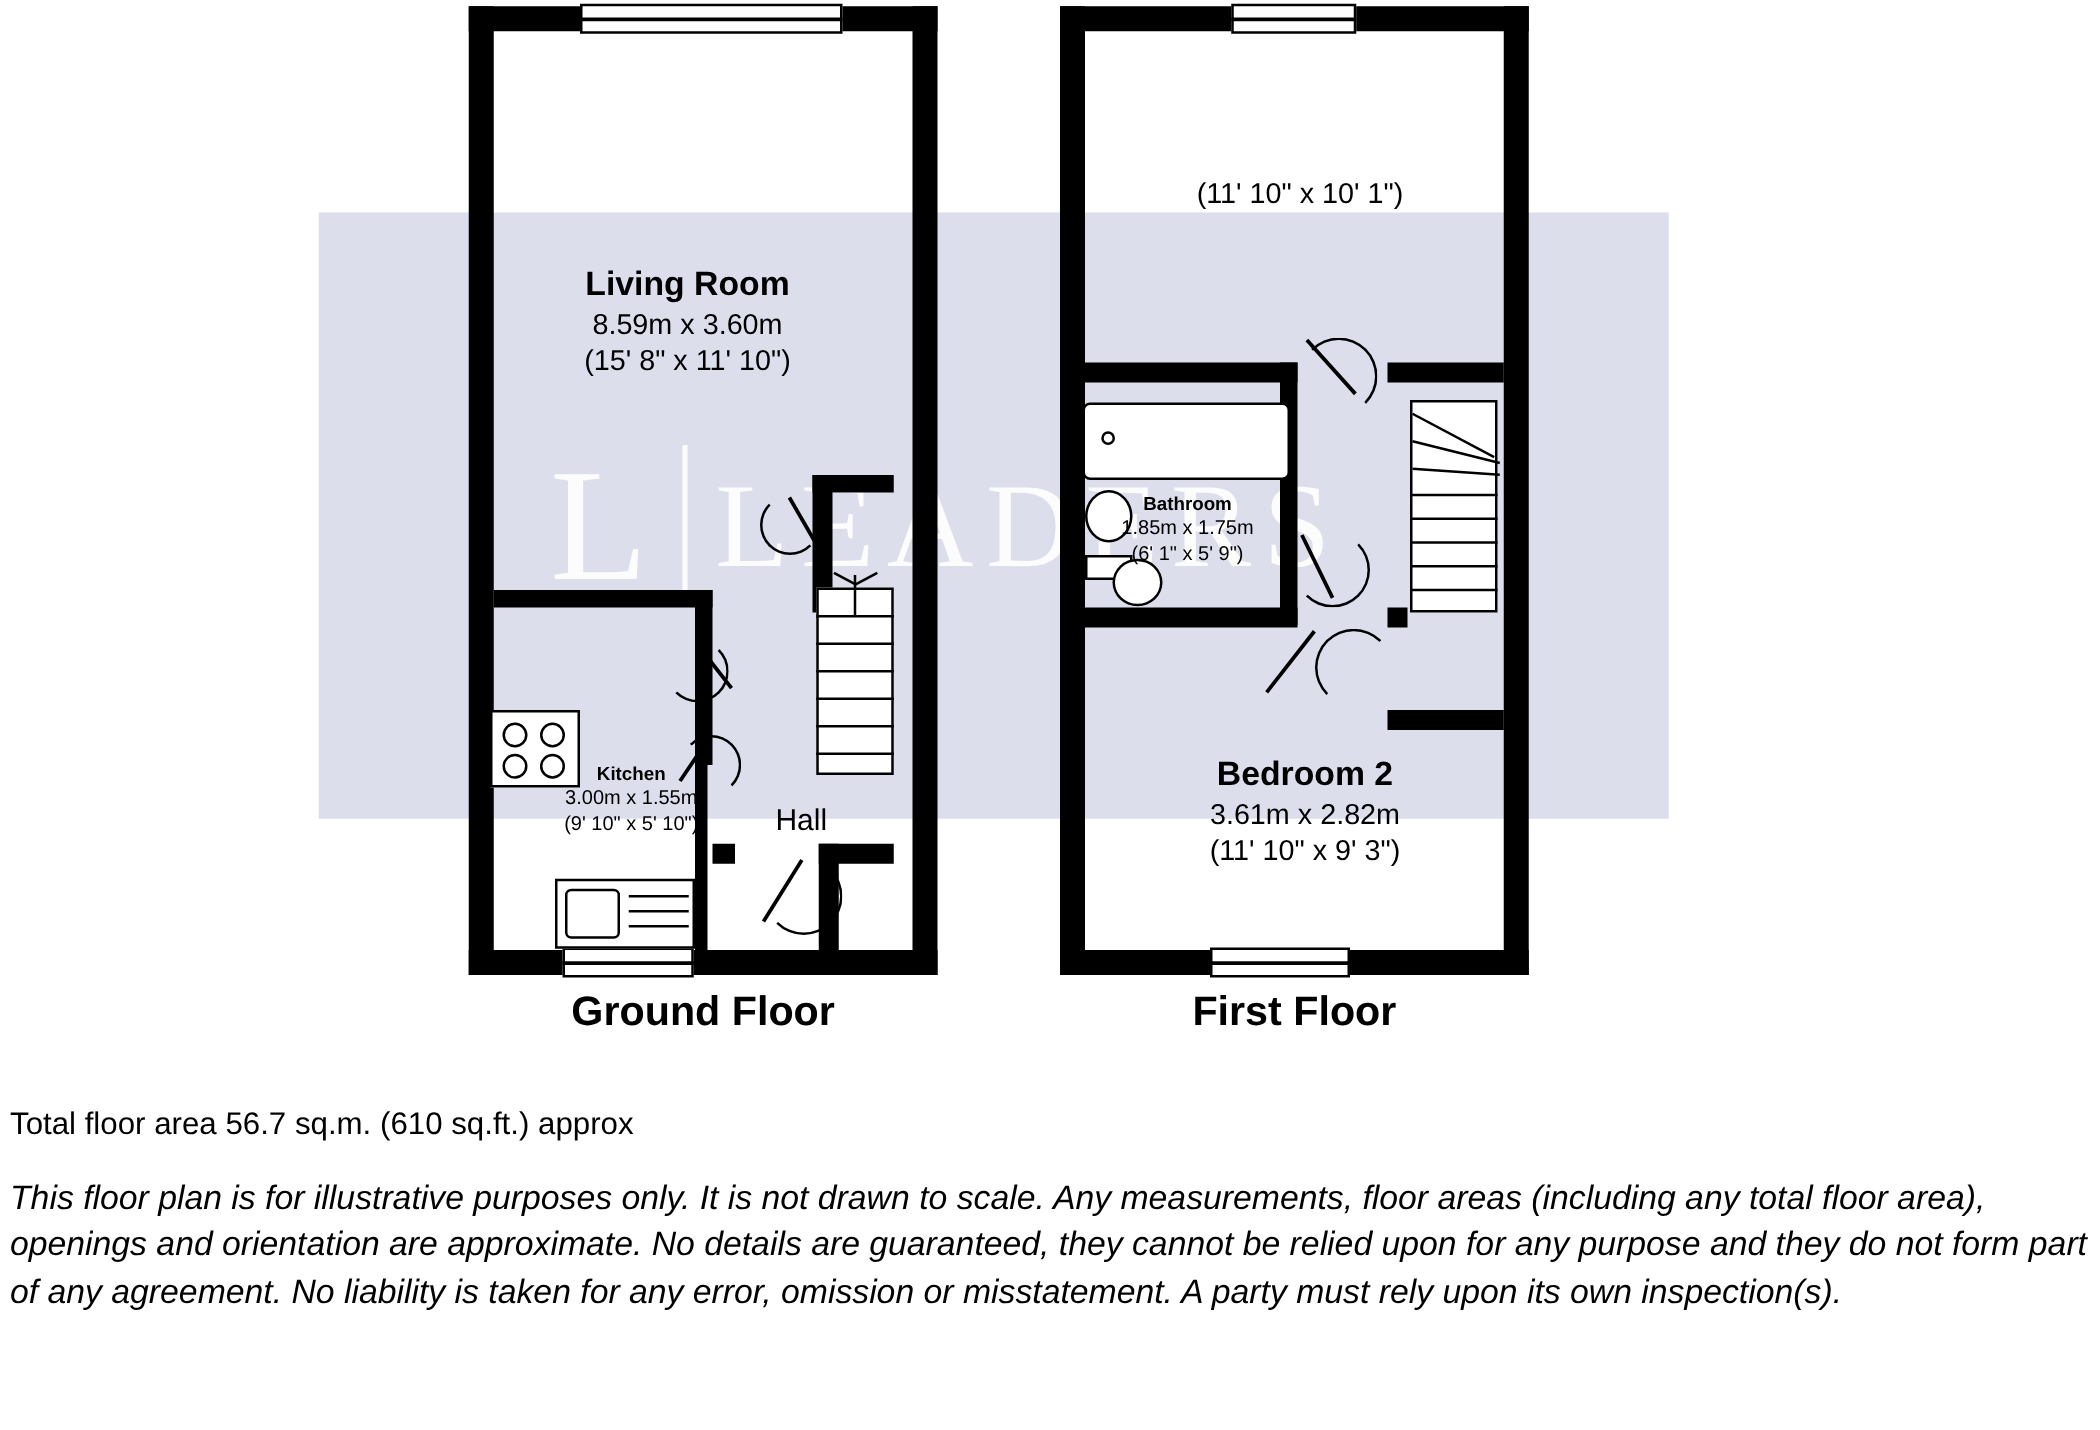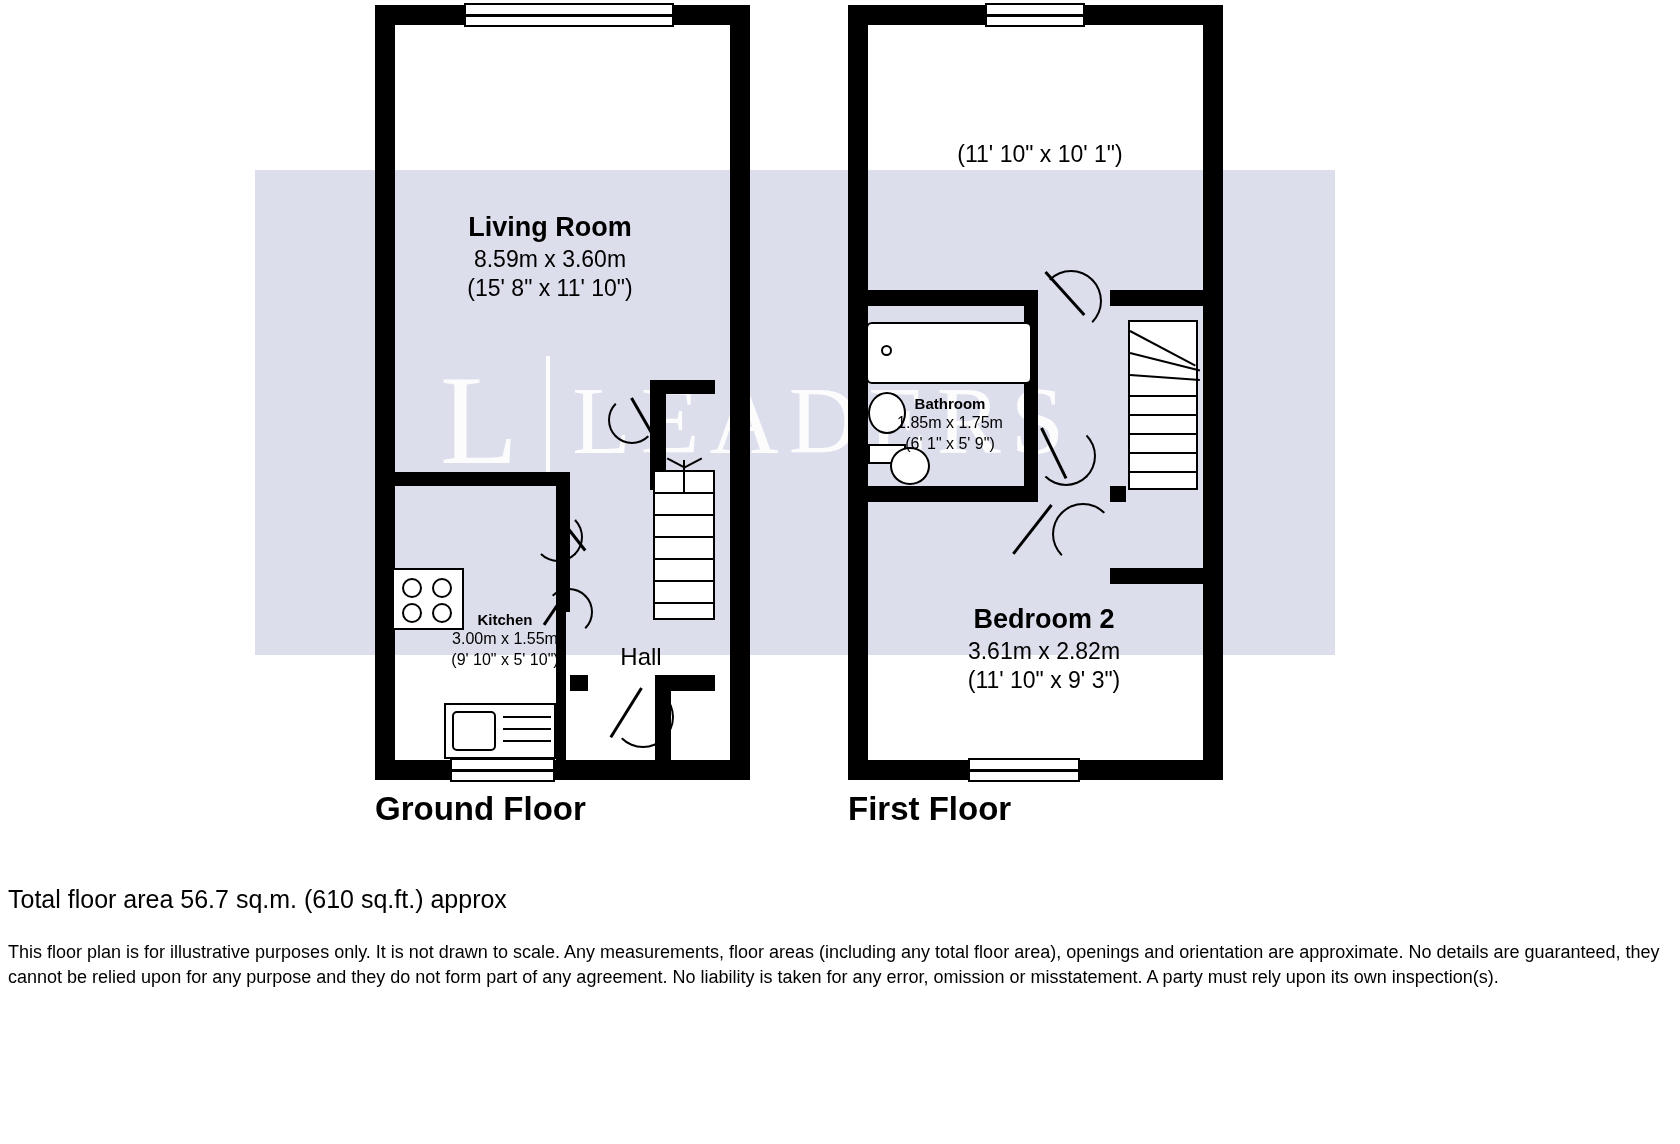--- a/index.html
+++ b/index.html
@@ -99,37 +99,39 @@
     font-size: 23px;
   }
   .label.small .nm { font-size: 15px; font-weight: bold; }
   .label.small .dim { font-size: 16px; }
   .label.hall .nm { font-size: 24px; font-weight: normal; }
 
   .floor-title {
     position: absolute;
     font-size: 33px;
     font-weight: bold;
+    text-align: center;
     white-space: nowrap;
   }
 
   
   #footer {
     position: absolute;
     left: 8px;
     top: 885px;
     width: 1664px;
   }
   #footer .total {
     font-size: 25px;
     margin-bottom: 26px;
   }
   #footer .disclaimer {
-    font-size: 18px;
+    font-size: 27px;
     line-height: 1.38;
+    font-style: italic;
   }
   #footer .powered {
     font-size: 23px;
     line-height: 1.38;
   }
 </style>
 </head>
 <body>
 
 <div id="plan">

